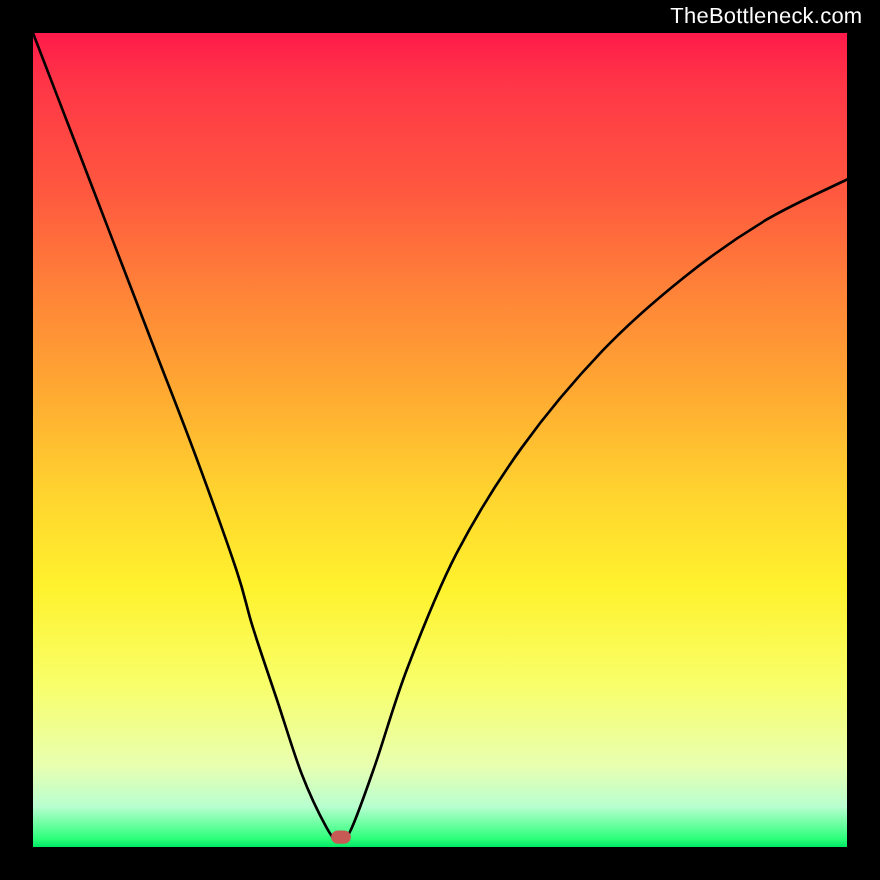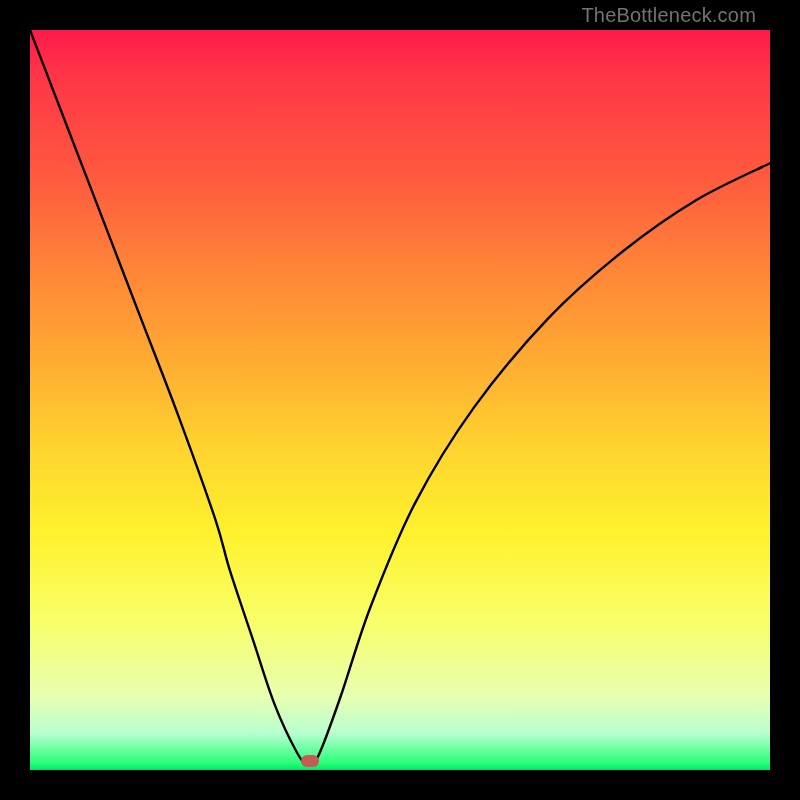--- a/index.html
+++ b/index.html
@@ -26,24 +26,24 @@
       #fff22d 68%,
       #f8ff6a 80%,
       #e8ffb0 90%,
       #b8ffd0 95%,
       #2cff7a 99%,
       #00e865 100%);
   }
   .watermark {
     position: absolute;
     top: 4px;
-    right: 44px;
+    right: 16px;
     font-family: Arial, Helvetica, sans-serif;
     font-size: 20px;
-    color: #737373;
+    color: #ffffff;
     letter-spacing: 0.2px;
     user-select: none;
   }
   .curve-layer {
     position: absolute;
     left: 0; top: 0;
     width: 740px;
     height: 740px;
   }
   .marker {

